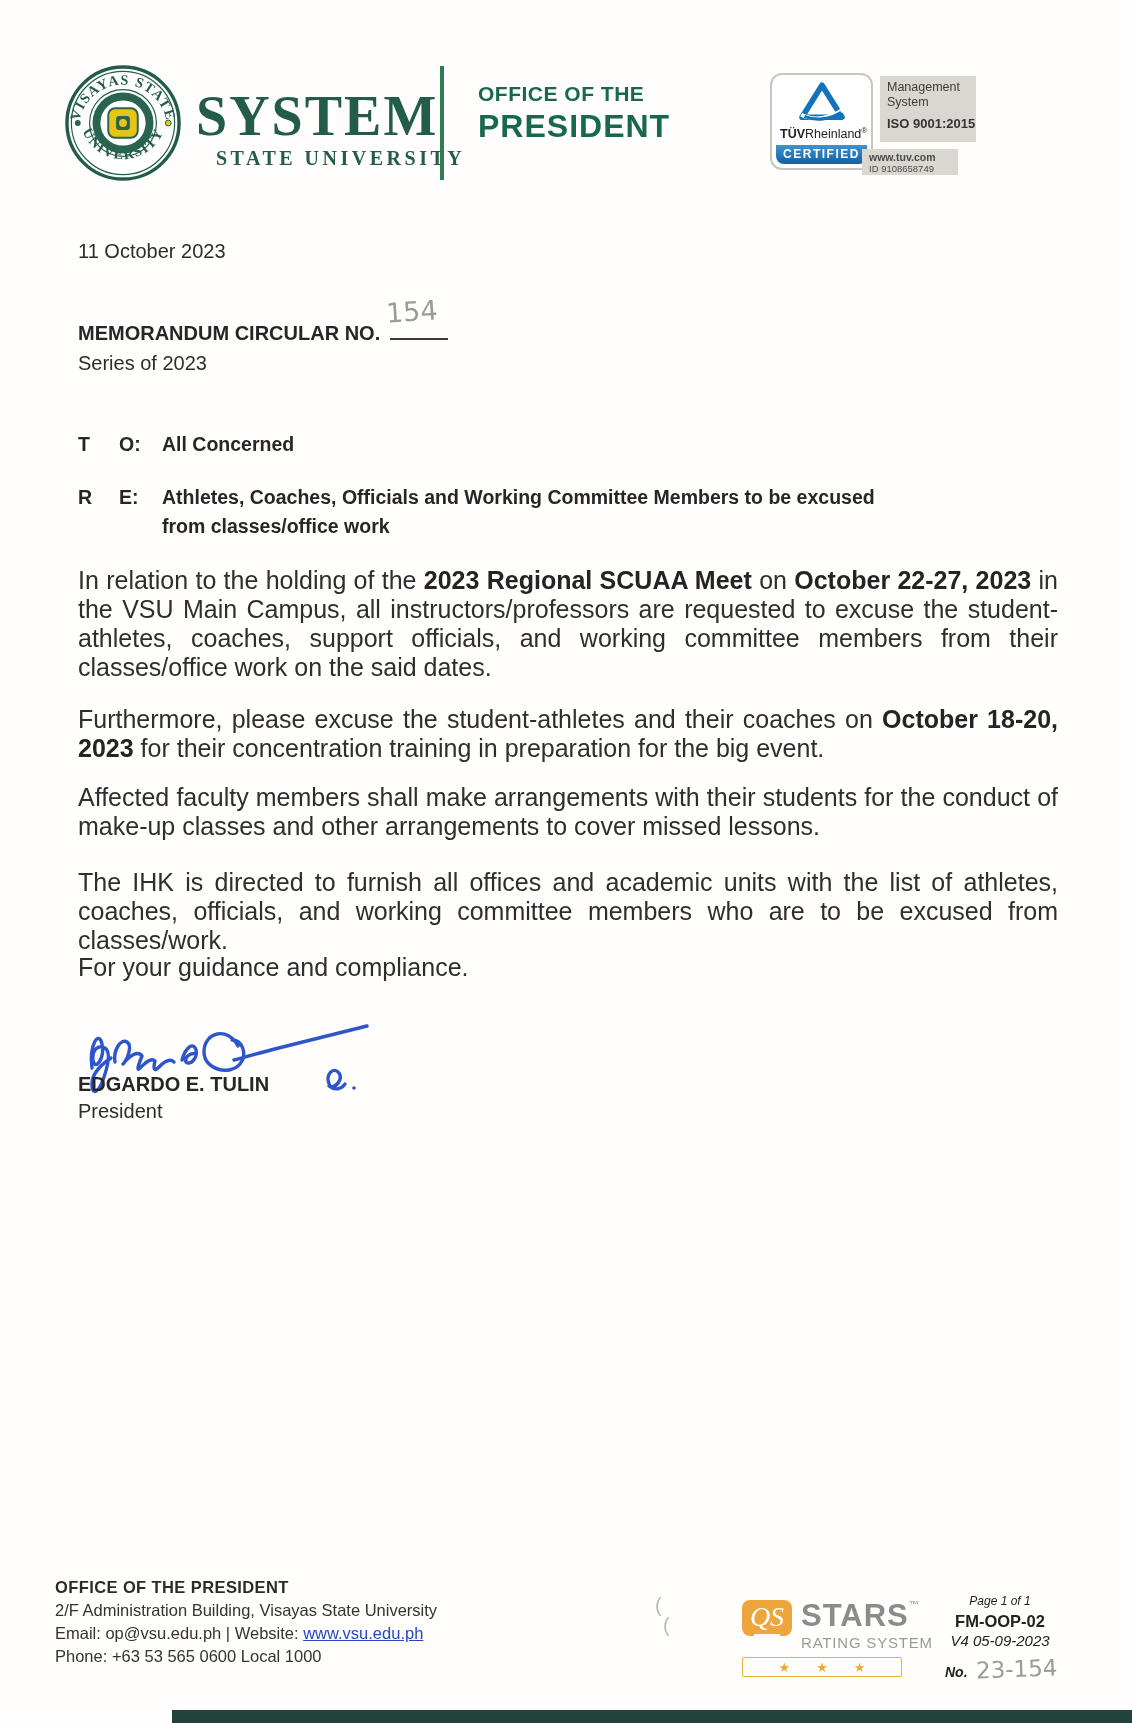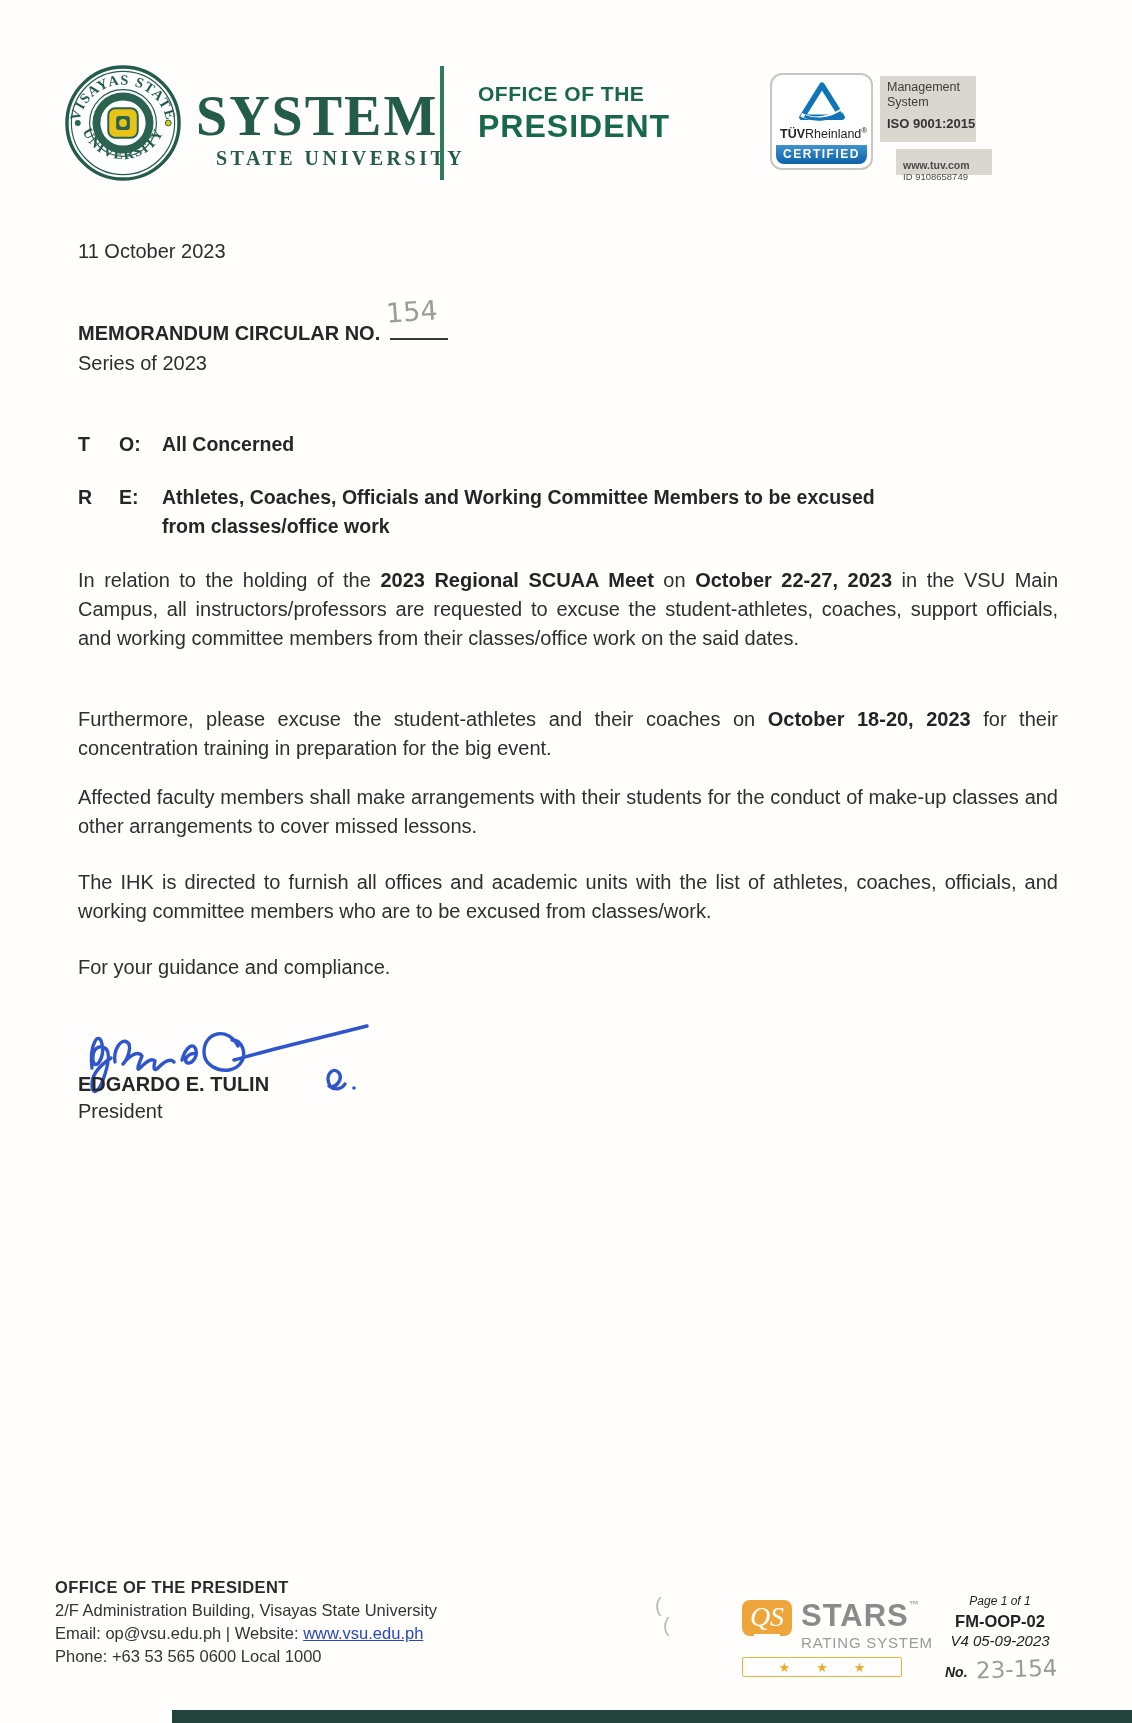--- a/index.html
+++ b/index.html
@@ -33,21 +33,21 @@
 
   
   .dateline{font-size:20px;color:#2d2d2d;}
   .memo-label{font-size:20px;font-weight:bold;color:#262626;}
   .memo-underline{display:inline-block;width:58px;border-bottom:2.5px solid #3a3a3a;height:2px;margin-left:10px;}
   .handwrite{font-family:"DejaVu Sans",sans-serif;color:#9b9b97;font-weight:400;}
   .series{font-size:20px;color:#2d2d2d;}
   .addr-row{display:flex;font-size:19.5px;font-weight:bold;color:#262626;line-height:29px;}
   .addr-c1{width:41px;flex:none;}
   .addr-c2{width:43px;flex:none;}
-  .body-par{width:980px;font-size:20px;line-height:29px;color:#2e2e2e;text-align:justify;margin:0;}
+  .body-par{width:980px;font-size:25px;line-height:29px;color:#2e2e2e;text-align:justify;margin:0;}
   .body-par strong{color:#242424;}
 
   
   .sig-name{font-size:20px;font-weight:bold;color:#262626;}
   .sig-title{font-size:20px;color:#2d2d2d;}
 
   
   .ft-left{font-size:16.5px;line-height:23px;color:#333;}
   .ft-title{font-weight:bold;letter-spacing:.4px;color:#2b2b2b;}
   .ft-link{color:#2646c4;text-decoration:underline;cursor:pointer;}
@@ -113,21 +113,21 @@
       <div class="abs tuv-brand" style="left:8px;top:51px;">
         <b>TÜV</b><span>Rheinland</span><span class="tuv-reg">®</span>
       </div>
       <div class="tuv-band">CERTIFIED</div>
     </div>
     <div class="tuv-panel abs" style="left:110px;top:3px;width:96px;height:66px;">
       <div class="tuv-sys">Management</div>
       <div class="tuv-sys">System</div>
       <div class="tuv-iso">ISO 9001:2015</div>
     </div>
-    <div class="tuv-panel abs" style="left:126px;top:76px;width:96px;height:26px;padding-top:10px;">
+    <div class="tuv-panel abs" style="left:92px;top:76px;width:96px;height:26px;padding-top:2px;">
       <div class="tuv-web">www.tuv.com</div>
       <div class="tuv-id">ID 9108658749</div>
     </div>
   </div>
 
   <div class="abs dateline" style="left:78px;top:240px;">11 October 2023</div>
 
   <div class="abs" style="left:78px;top:322px;">
     <span class="memo-label">MEMORANDUM CIRCULAR NO.</span><span class="memo-underline"></span>
   </div>

